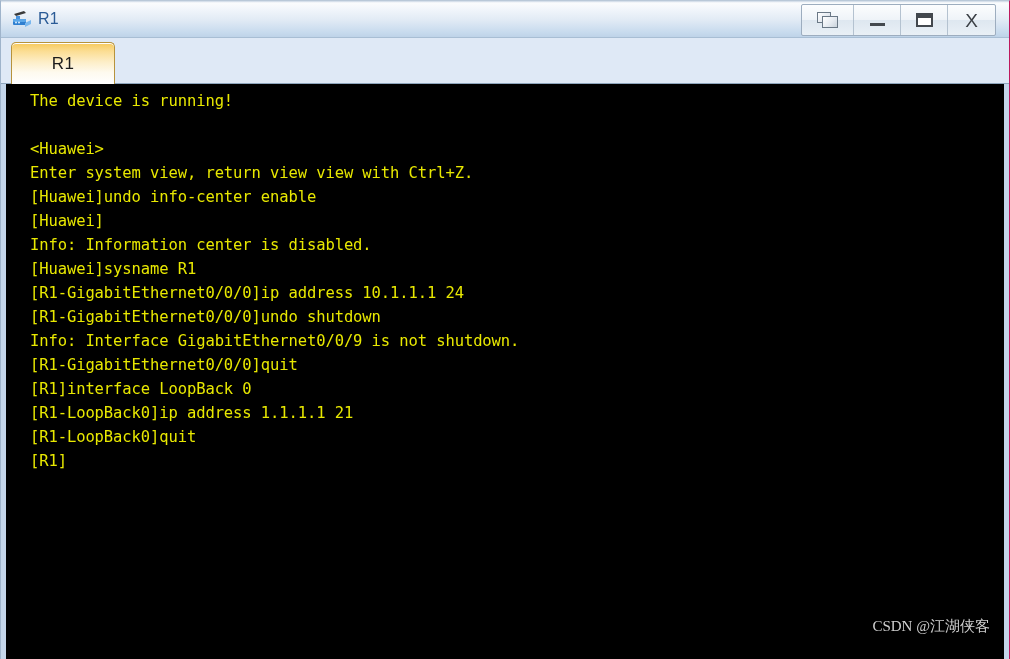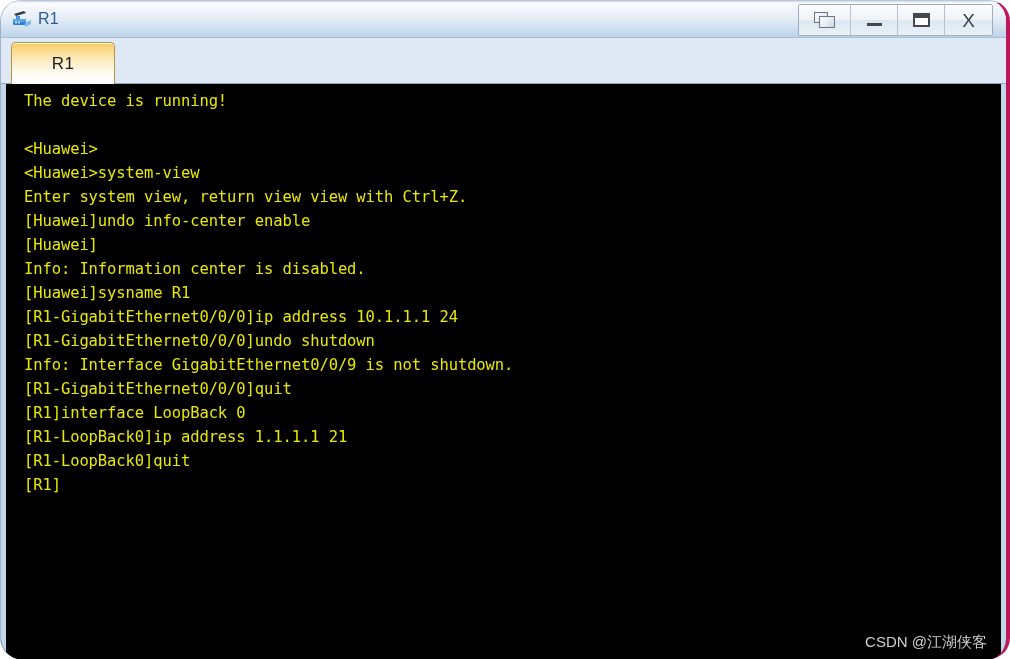--- a/index.html
+++ b/index.html
@@ -14,24 +14,23 @@
     font-family: "Liberation Sans", sans-serif;
   }
 
   #app-window {
     position: relative;
     width: 1010px;
     height: 659px;
     box-sizing: border-box;
     background: #dfe8f4;
     border-left: 1px solid #9fb4cb;
-    border-right: 4px solid #be185d;
+    border-right: 1px solid #be185d;
     border-top: 1px solid #b9c8d8;
     overflow: hidden;
-    border-radius: 21px;
   }
 
   
   #titlebar {
     position: relative;
     height: 37px;
     box-sizing: border-box;
     background: linear-gradient(to bottom,
         #fdfefe 0%,
         #f2f6fb 22%,
@@ -181,38 +180,38 @@
     height: calc(659px - 37px - 46px);
     box-sizing: border-box;
     border-left: 5px solid #c4d6ea;
     border-right: 5px solid #c4d6ea;
     overflow: hidden;
   }
   #term-inner {
     position: absolute;
     left: 0; right: 0; top: 0; bottom: 0;
     background: #000000;
-    padding: 5px 0 0 18px;
+    padding: 5px 0 0 24px;
     box-sizing: border-box;
   }
   .term-line {
     font-family: "DejaVu Sans Mono", "Liberation Mono", monospace;
     font-size: 15.5px;
     line-height: 24px;
     color: #e8e800;
     white-space: pre;
     letter-spacing: -0.1px;
     height: 24px;
   }
 
   #watermark {
     position: absolute;
     right: 14px;
-    bottom: 8px;
-    font-family: Liberation Sans, sans-serif;
+    bottom: 24px;
+    font-family: Liberation Serif, serif;
     font-size: 15px;
     color: #cfcfcf;
     white-space: nowrap;
   }
 </style>
 </head>
 <body>
 
 <div id="app-window">
 
@@ -253,21 +252,20 @@
     <div class="tab">
       <span class="tab-label">R1</span>
     </div>
   </div>
 
   <div id="terminal">
     <div id="term-inner">
         <div class="term-line">The device is running!</div>
         <div class="term-line"></div>
         <div class="term-line">&lt;Huawei&gt;</div>
-        <div class="term-line">&lt;Huawei&gt;system-view</div>
         <div class="term-line">Enter system view, return view view with Ctrl+Z.</div>
         <div class="term-line">[Huawei]undo info-center enable</div>
         <div class="term-line">[Huawei]</div>
         <div class="term-line">Info: Information center is disabled.</div>
         <div class="term-line">[Huawei]sysname R1</div>
         <div class="term-line">[R1-GigabitEthernet0/0/0]ip address 10.1.1.1 24</div>
         <div class="term-line">[R1-GigabitEthernet0/0/0]undo shutdown</div>
         <div class="term-line">Info: Interface GigabitEthernet0/0/9 is not shutdown.</div>
         <div class="term-line">[R1-GigabitEthernet0/0/0]quit</div>
         <div class="term-line">[R1]interface LoopBack 0</div>

